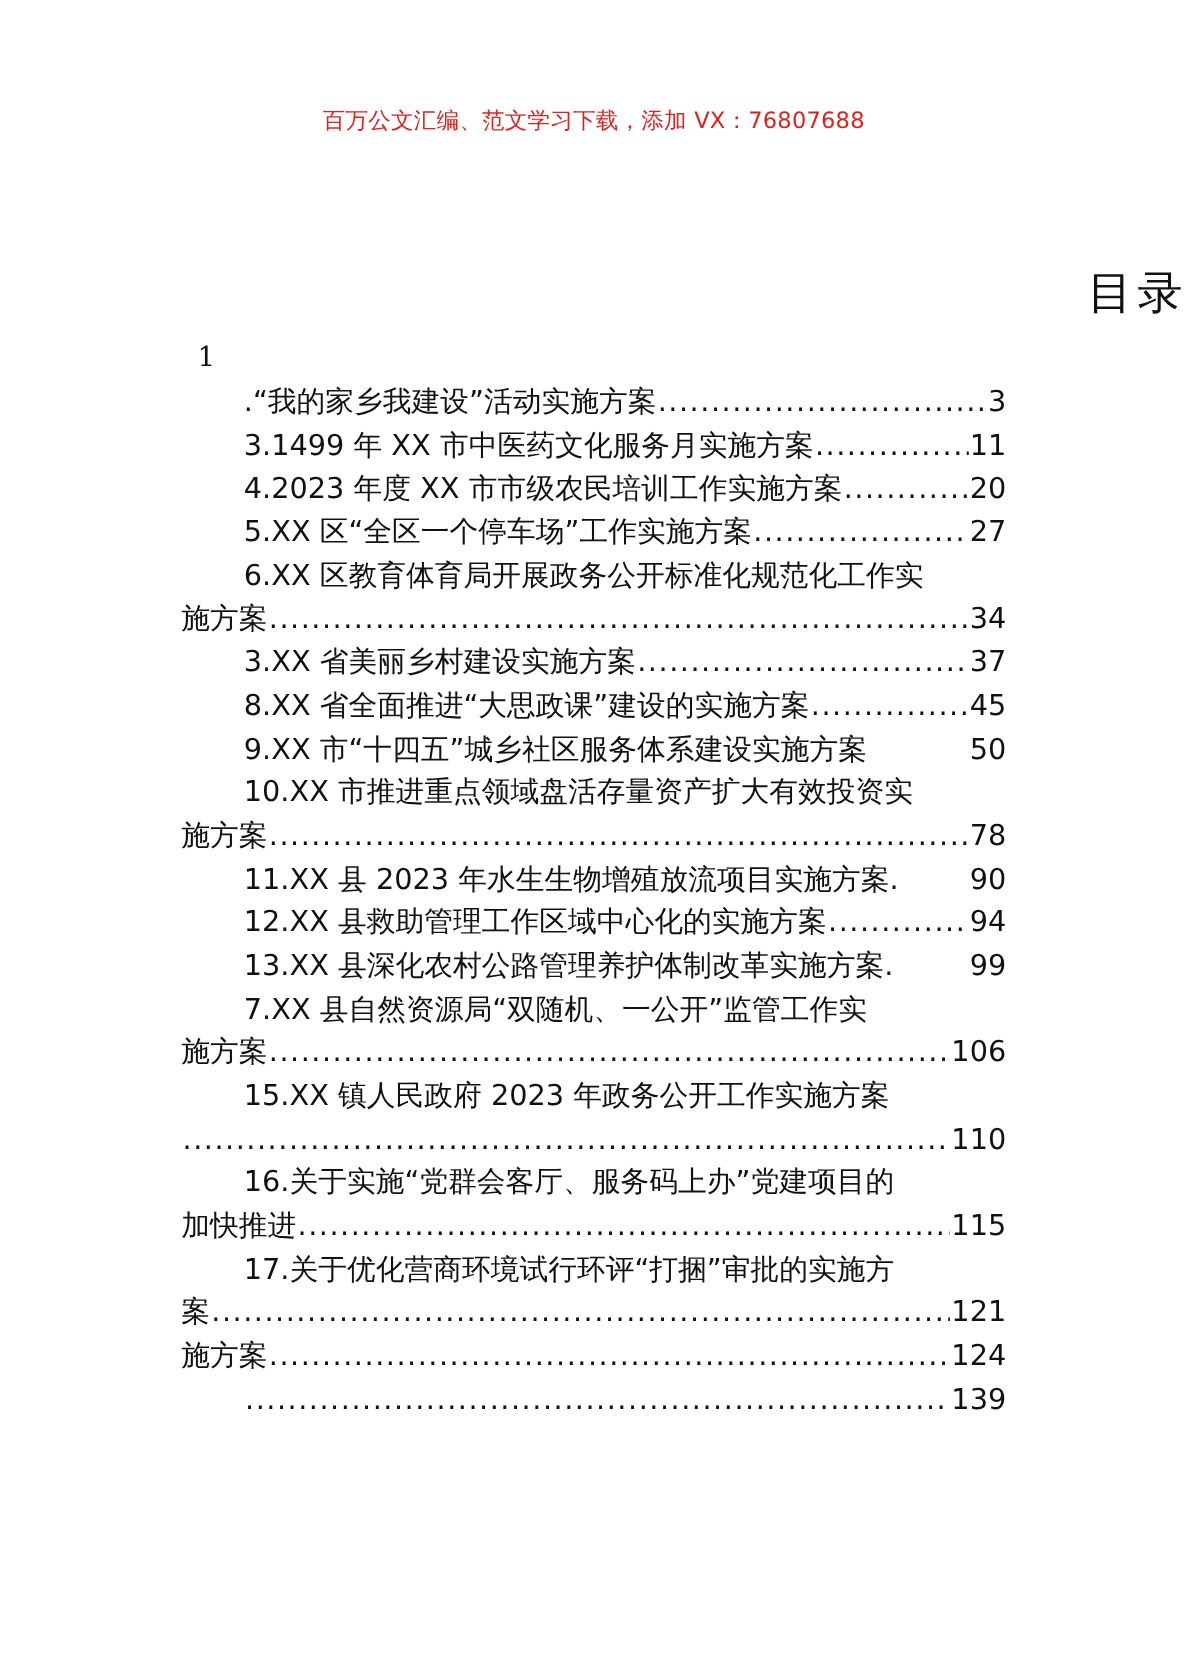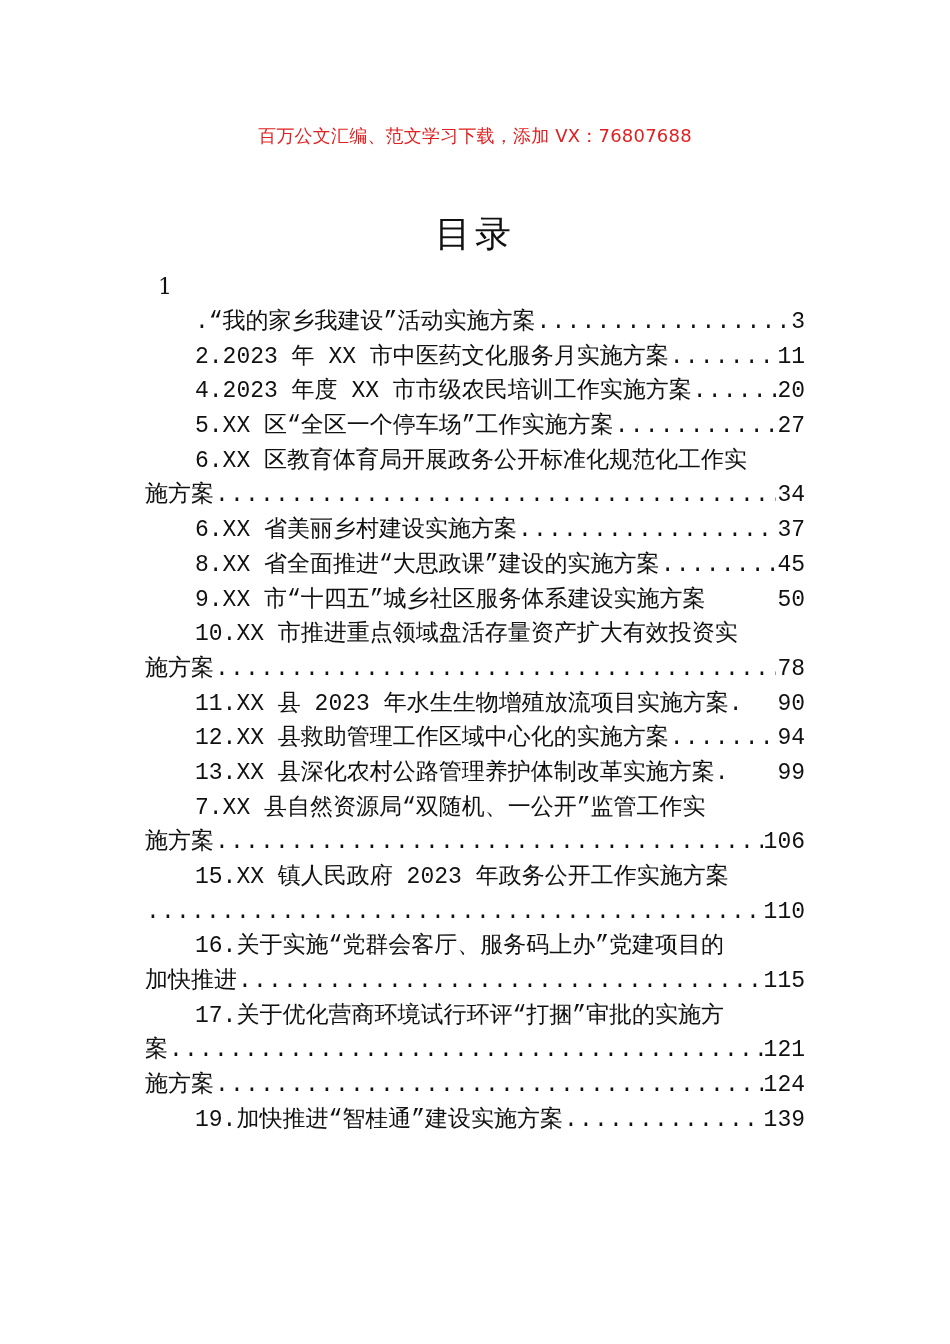--- a/index.html
+++ b/index.html
@@ -17,46 +17,44 @@
     }
     .header-banner {
       position: absolute;
       top: 84px;
       left: 0;
       width: 950px;
       text-align: center;
       font-size: 18px;
       color: #e02020;
       letter-spacing: 0.2px;
-      margin-top: 40px;
     }
     .page-title {
       position: absolute;
       top: 210px;
       left: 0;
       width: 950px;
-      text-align: center;
+      text-align: right;
       font-size: 36px;
       color: #111;
       letter-spacing: 4px;
     }
     .toc-lead {
       position: absolute;
       top: 274px;
       left: 158px;
       font-family: "DejaVu Serif", "Liberation Serif", serif;
       font-size: 22px;
       color: #111;
     }
     .toc {
       position: absolute;
       top: 305px;
       left: 145px;
       width: 660px;
-      font-family: Liberation Mono, monospace;
     }
     .toc-line {
       display: flex;
       align-items: baseline;
       height: 34.7px;
       line-height: 34.7px;
       font-size: 23px;
       white-space: nowrap;
       overflow: hidden;
     }
@@ -93,21 +91,21 @@
 
 <div class="toc">
 
   <div class="toc-line indent">
     <span class="toc-text">.“我的家乡我建设”活动实施方案</span>
     <span class="toc-dots"></span>
     <span class="toc-page">3</span>
   </div>
 
   <div class="toc-line indent">
-    <span class="toc-text">2.2023 年 XX 市中医药文化服务月实施方案</span>
+    <span class="toc-text">3.1499 年 XX 市中医药文化服务月实施方案</span>
     <span class="toc-dots"></span>
     <span class="toc-page">11</span>
   </div>
 
 
   <div class="toc-line indent">
     <span class="toc-text">4.2023 年度 XX 市市级农民培训工作实施方案</span>
     <span class="toc-dots"></span>
     <span class="toc-page">20</span>
   </div>
@@ -121,21 +119,21 @@
   <div class="toc-line indent">
     <span class="toc-text">6.XX 区教育体育局开展政务公开标准化规范化工作实</span>
   </div>
   <div class="toc-line">
     <span class="toc-text">施方案</span>
     <span class="toc-dots"></span>
     <span class="toc-page">34</span>
   </div>
 
   <div class="toc-line indent">
-    <span class="toc-text">6.XX 省美丽乡村建设实施方案</span>
+    <span class="toc-text">3.XX 省美丽乡村建设实施方案</span>
     <span class="toc-dots"></span>
     <span class="toc-page">37</span>
   </div>
 
   <div class="toc-line indent">
     <span class="toc-text">8.XX 省全面推进“大思政课”建设的实施方案</span>
     <span class="toc-dots"></span>
     <span class="toc-page">45</span>
   </div>
 
@@ -208,17 +206,16 @@
     <span class="toc-page">121</span>
   </div>
 
   <div class="toc-line">
     <span class="toc-text">施方案</span>
     <span class="toc-dots"></span>
     <span class="toc-page">124</span>
   </div>
 
   <div class="toc-line indent">
-    <span class="toc-text">19.加快推进“智桂通”建设实施方案</span>
     <span class="toc-dots"></span>
     <span class="toc-page">139</span>
   </div>
 </div>
 
 </body></html>

